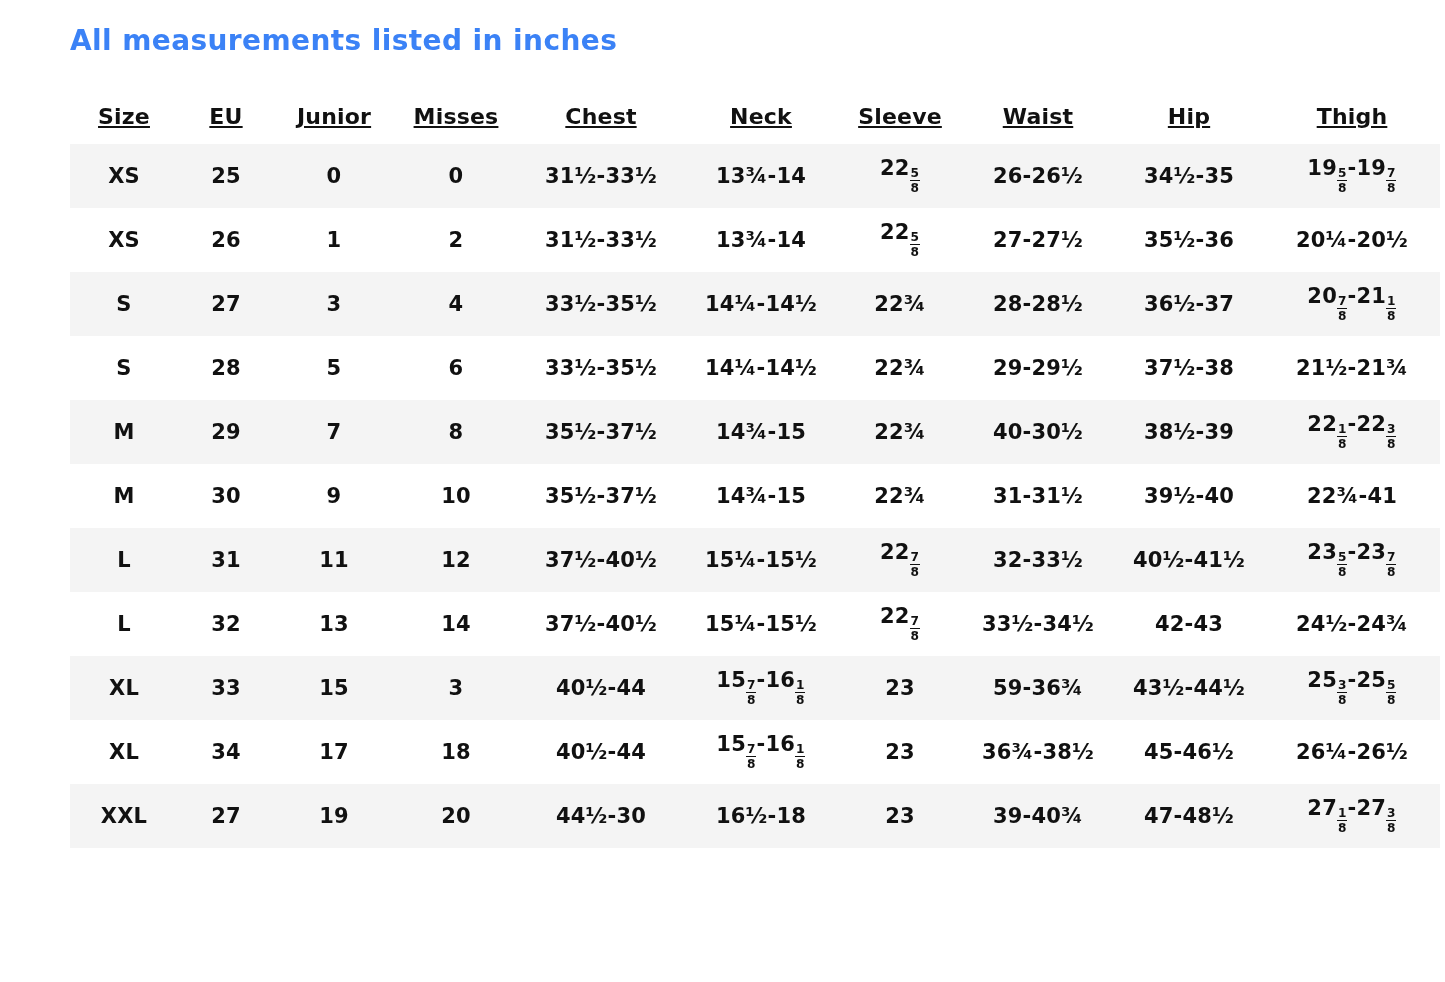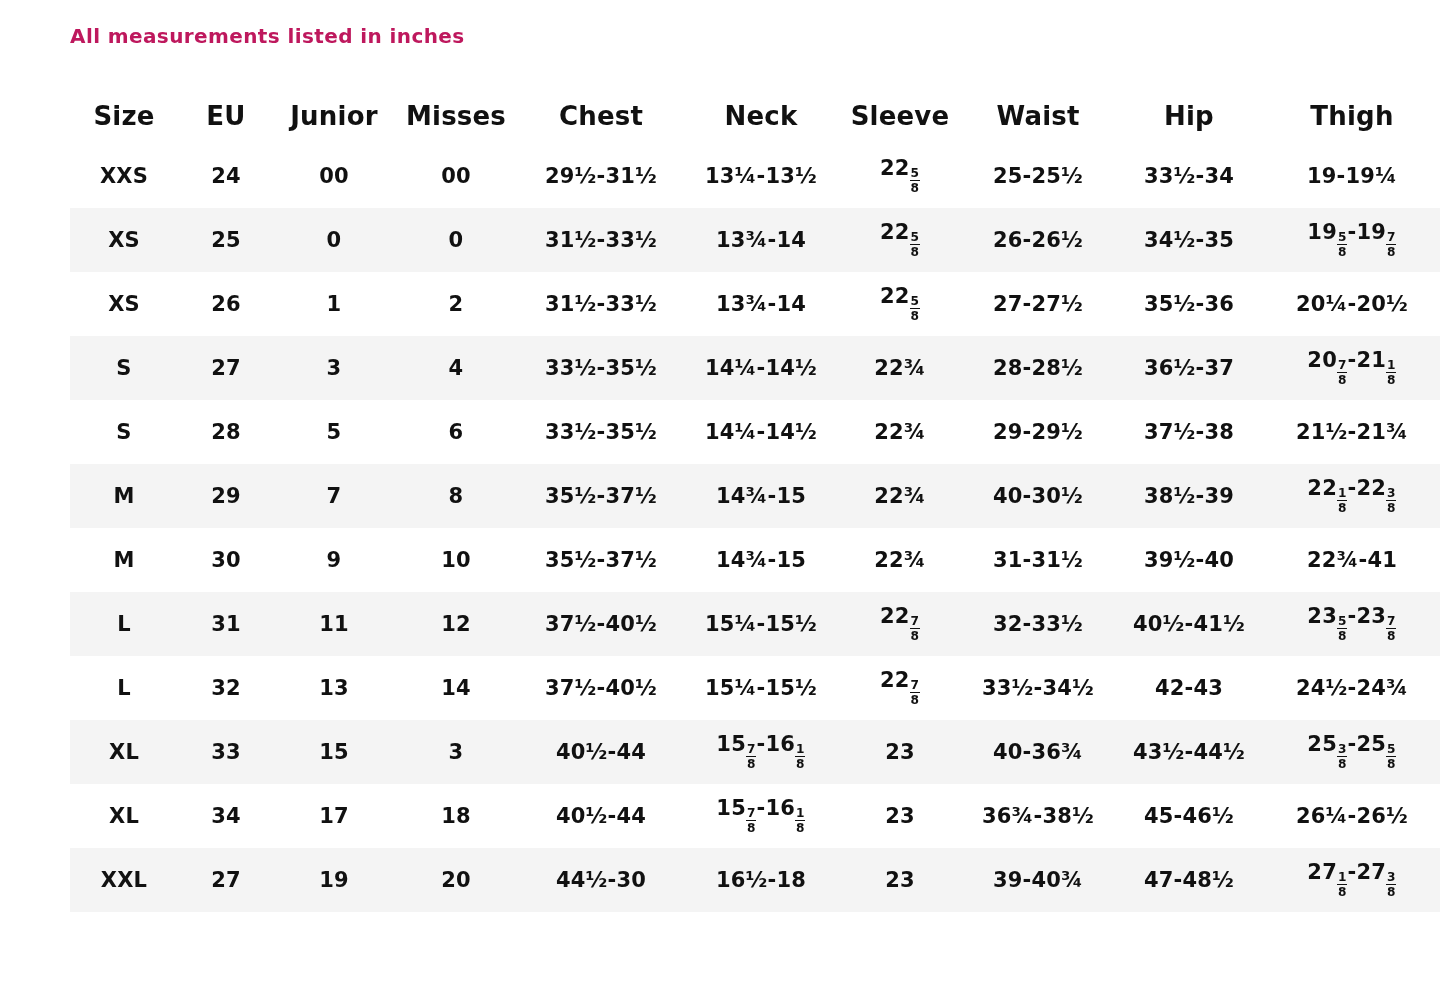--- a/index.html
+++ b/index.html
@@ -18,24 +18,24 @@
     position: relative;
     width: 1445px;
     height: 982px;
     box-sizing: border-box;
     padding: 0;
   }
   .heading {
     position: absolute;
     left: 70px;
     top: 24px;
-    font-size: 20px;
+    font-size: 28px;
     font-weight: 700;
     letter-spacing: 0.4px;
-    color: #be185d;
+    color: #3b82f6;
   }
   table.size-table {
     position: absolute;
     left: 70px;
     top: 88px;
     width: 1305px;
     border-collapse: collapse;
     table-layout: fixed;
   }
   table.size-table th,
@@ -45,22 +45,23 @@
     font-weight: 700;
     color: #111111;
     padding: 0;
     height: 64px;
     vertical-align: middle;
     white-space: nowrap;
     letter-spacing: 0.2px;
   }
   table.size-table thead th {
     height: 56px;
-    font-size: 26px;
+    font-size: 22px;
     font-weight: 700;
+    text-decoration: underline;
   }
   tbody tr.shaded td {
     background: #f4f4f4;
   }
   
   col.c-size   { width: 108px; }
   col.c-eu     { width: 96px; }
   col.c-junior { width: 120px; }
   col.c-misses { width: 124px; }
   col.c-chest  { width: 166px; }
@@ -129,36 +130,20 @@
           <th>Misses</th>
           <th>Chest</th>
           <th>Neck</th>
           <th>Sleeve</th>
           <th>Waist</th>
           <th>Hip</th>
           <th>Thigh</th>
         </tr>
     </thead>
     <tbody>
-        <tr>
-          <td>XXS</td>
-          <td>24</td>
-          <td>00</td>
-          <td>00</td>
-          <td>29½-31½</td>
-          <td>13¼-13½</td>
-          <td>22<span class="frac">
-              <span class="num">5</span>
-              <span class="bar"></span>
-              <span class="den">8</span>
-            </span></td>
-          <td>25-25½</td>
-          <td>33½-34</td>
-          <td>19-19¼</td>
-        </tr>
         <tr class="shaded">
           <td>XS</td>
           <td>25</td>
           <td>0</td>
           <td>0</td>
           <td>31½-33½</td>
           <td>13¾-14</td>
           <td>22<span class="frac">
               <span class="num">5</span>
               <span class="bar"></span>
@@ -305,21 +290,21 @@
           <td>15<span class="frac">
               <span class="num">7</span>
               <span class="bar"></span>
               <span class="den">8</span>
             </span>-16<span class="frac">
               <span class="num">1</span>
               <span class="bar"></span>
               <span class="den">8</span>
             </span></td>
           <td>23</td>
-          <td>40-36¾</td>
+          <td>59-36¾</td>
           <td>43½-44½</td>
           <td>25<span class="frac">
               <span class="num">3</span>
               <span class="bar"></span>
               <span class="den">8</span>
             </span>-25<span class="frac">
               <span class="num">5</span>
               <span class="bar"></span>
               <span class="den">8</span>
             </span></td>

